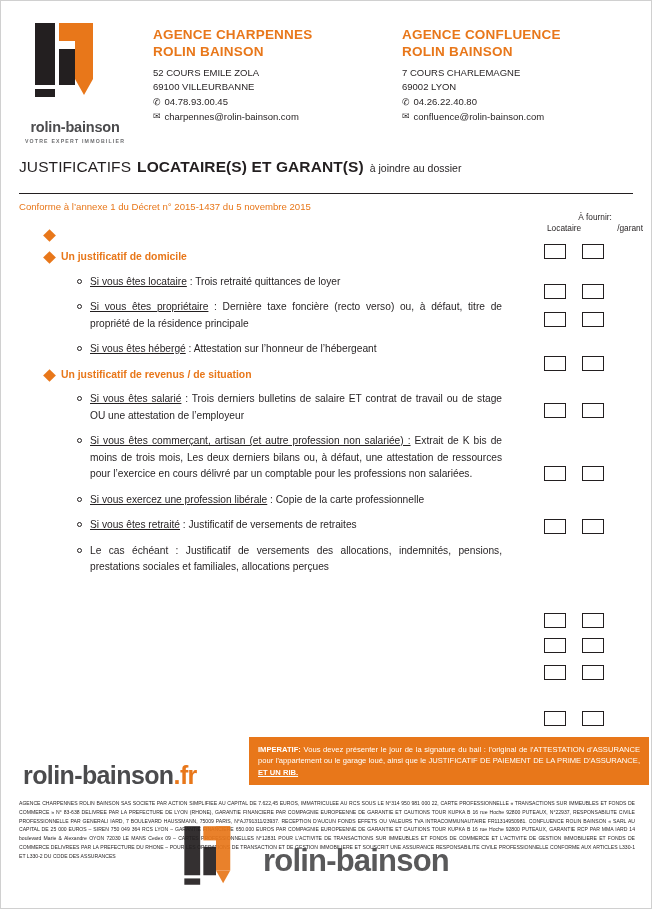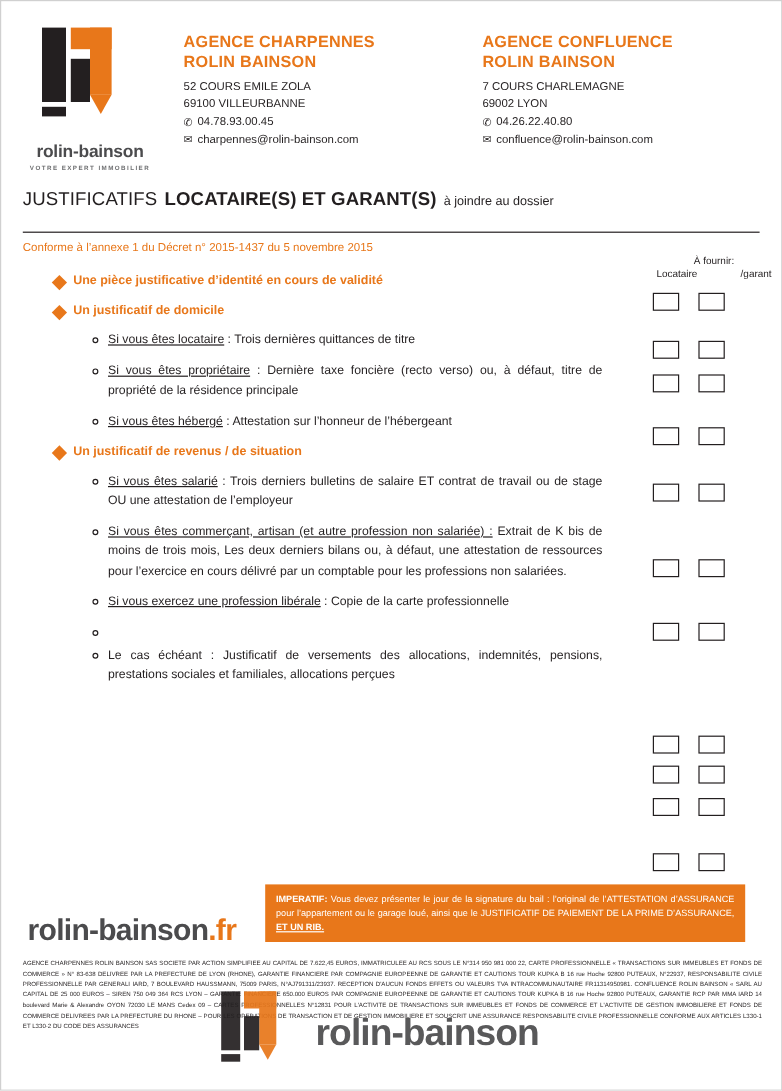--- a/index.html
+++ b/index.html
@@ -168,21 +168,21 @@
   .cbox {
     width: 22px;
     height: 15px;
     border: 1px solid #231f20;
     background: #fff;
   }
 
   
   .imperatif {
     position: absolute;
-    left: 220px;
+    left: 248px;
     top: 736px;
     width: 400px;
     background: #e8771a;
     color: #ffffff;
     font-size: 7.6px;
     line-height: 1.5;
     padding: 7px 9px;
     text-align: justify;
   }
   .imperatif b { font-weight: bold; }
@@ -301,31 +301,30 @@
       <div class="check-sub">
         <span>Locataire</span>
         <span>/garant</span>
       </div>
     </div>
 
     <div class="list-area">
 
       <div class="lvl1" style="margin-top:14px;">
         <span class="diamond"></span>
-        <span class="lvl1-text">Une pièce justificative d’identité en cours de validité</span>
       </div>
 
       <div class="lvl1">
         <span class="diamond"></span>
         <span class="lvl1-text">Un justificatif de domicile</span>
       </div>
 
       <div class="lvl2">
         <span class="circle"></span>
-        <span class="lvl2-text"><span class="u">Si vous êtes locataire</span><span> : Trois dernières quittances de titre</span></span>
+        <span class="lvl2-text"><span class="u">Si vous êtes locataire</span><span> : Trois retraité quittances de loyer</span></span>
       </div>
 
       <div class="lvl2">
         <span class="circle"></span>
         <span class="lvl2-text"><span class="u">Si vous êtes propriétaire</span><span> : Dernière taxe foncière (recto verso) ou, à défaut, titre de propriété de la résidence principale</span></span>
       </div>
 
       <div class="lvl2">
         <span class="circle"></span>
         <span class="lvl2-text"><span class="u">Si vous êtes hébergé</span><span> : Attestation sur l’honneur de l’hébergeant</span></span>
@@ -347,20 +346,21 @@
         <span class="lvl2-text"><span class="u">Si vous êtes commerçant, artisan (et autre profession non salariée) :</span><span> Extrait de K bis de moins de trois mois, Les deux derniers bilans ou, à défaut, une attestation de ressources pour l’exercice en cours délivré par un comptable pour les professions non salariées.</span></span>
       </div>
 
       <div class="lvl2">
         <span class="circle"></span>
         <span class="lvl2-text"><span class="u">Si vous exercez une profession libérale</span><span> : Copie de la carte professionnelle</span></span>
       </div>
 
       <div class="lvl2">
         <span class="circle"></span>
+        <span class="lvl2-text"><span class="u">Si vous êtes retraité</span><span> : Justificatif de versements de retraites</span></span>
       </div>
 
       <div class="lvl2">
         <span class="circle"></span>
         <span class="lvl2-text"><span>Le cas échéant : Justificatif de versements des allocations, indemnités, pensions, prestations sociales et familiales, allocations perçues</span></span>
       </div>
 
 
     </div>
   </div>

